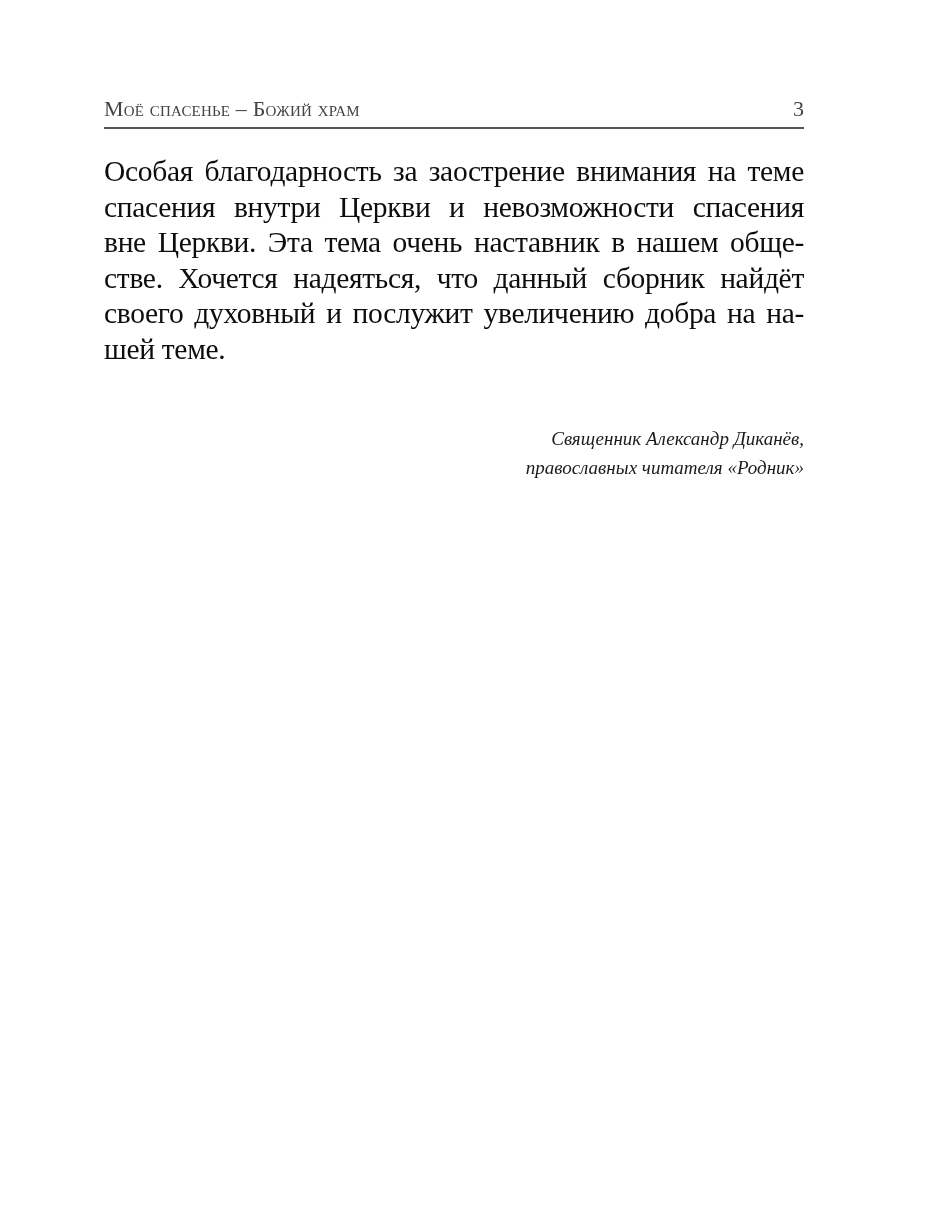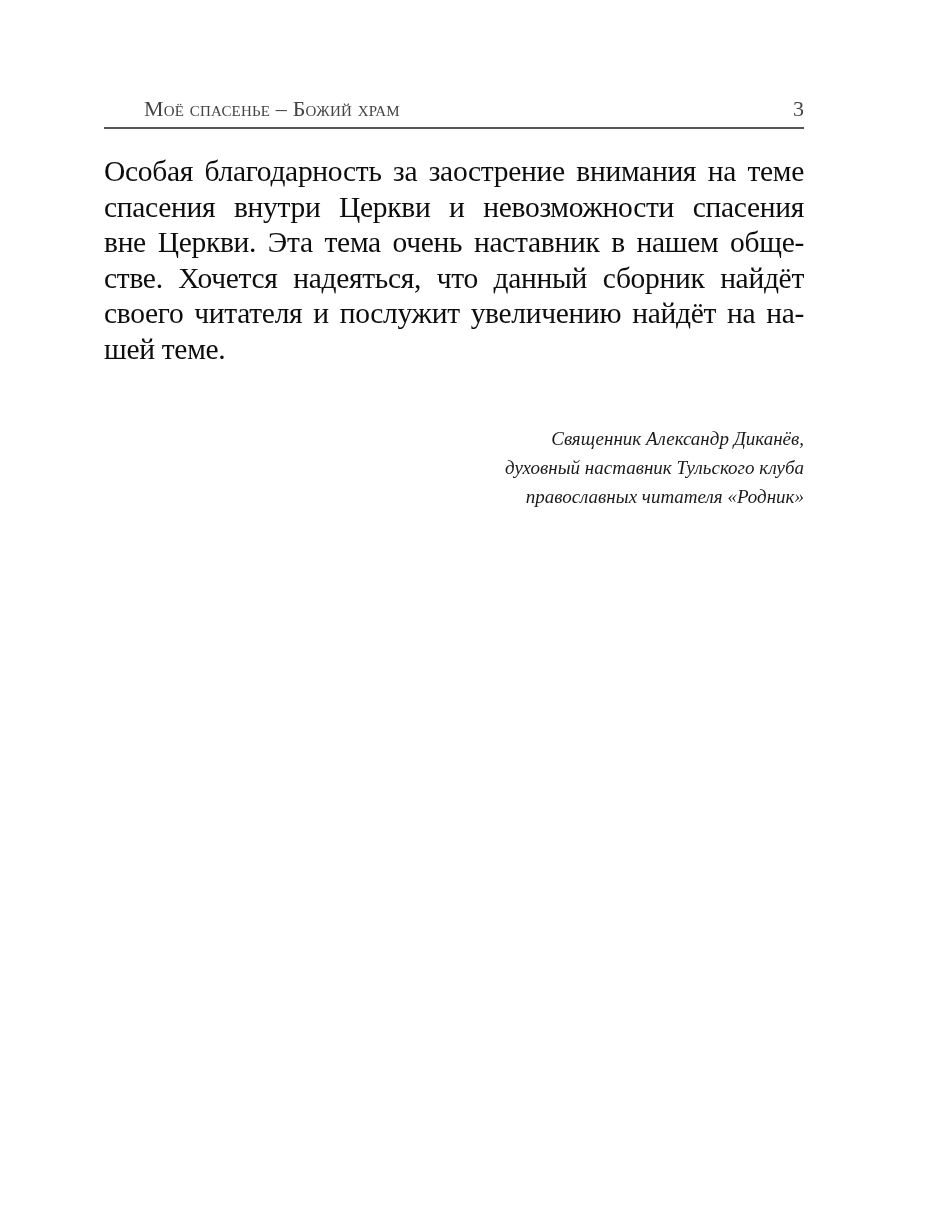--- a/index.html
+++ b/index.html
@@ -33,21 +33,20 @@
       border-bottom: 2.5px solid #555555;
       box-sizing: border-box;
       padding-bottom: 7px;
       color: #444444;
     }
     .running-title {
       font-size: 22px;
       font-variant: small-caps;
       letter-spacing: 0.2px;
       line-height: 1;
-      margin-left: 40px;
     }
     .page-number {
       font-size: 22px;
       line-height: 1;
     }
     .body-text {
       position: absolute;
       top: 154px;
       left: 0;
       width: 700px;
@@ -90,23 +89,22 @@
   <div class="running-header">
     <span class="running-title">Моё спасенье – Божий храм</span>
     <span class="page-number">3</span>
   </div>
 
   <div class="body-text">
     <span class="body-line">Особая благодарность за заострение внимания на теме</span>
     <span class="body-line">спасения внутри Церкви и невозможности спасения</span>
     <span class="body-line">вне Церкви. Эта тема очень наставник в нашем обще-</span>
     <span class="body-line">стве. Хочется надеяться, что данный сборник найдёт</span>
-    <span class="body-line">своего читателя и послужит увеличению найдёт на на-</span>
+    <span class="body-line">своего духовный и послужит увеличению добра на на-</span>
     <span class="body-line last">шей теме.</span>
   </div>
 
   <div class="signature">
     <span class="signature-line">Священник Александр Диканёв,</span>
-    <span class="signature-line">духовный наставник Тульского клуба</span>
     <span class="signature-line">православных читателя «Родник»</span>
   </div>
 
 </div>
 
 </body></html>

